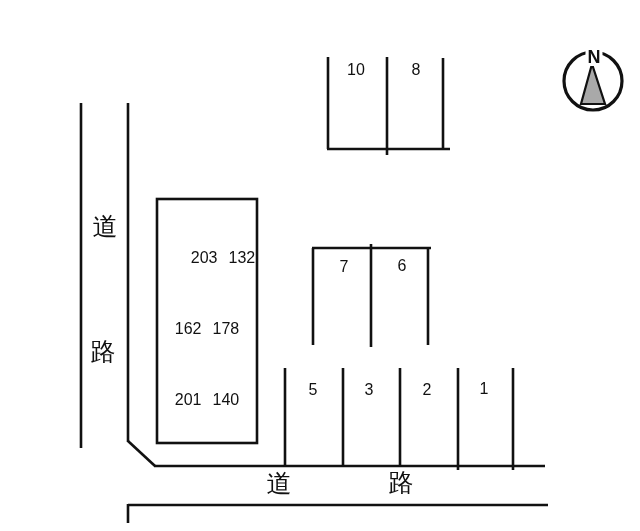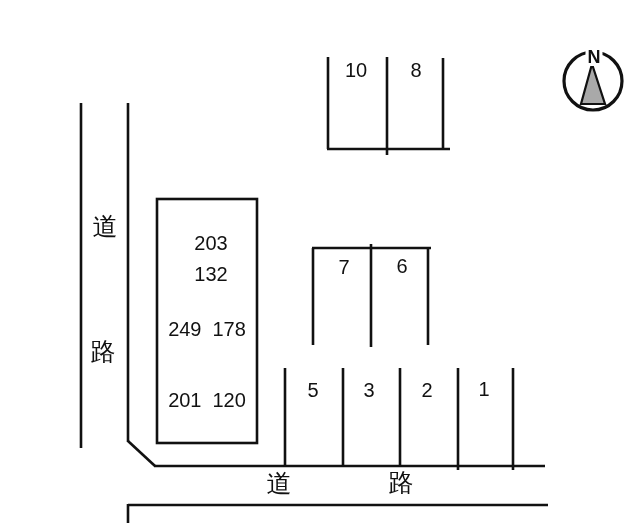--- a/index.html
+++ b/index.html
@@ -32,21 +32,21 @@
   }
   .lines polygon.needle {
     fill: #a9a9a9;
     stroke-width: 2.2;
     stroke-linejoin: miter;
   }
   .lbl {
     position: absolute;
     transform: translate(-50%, -50%);
     white-space: nowrap;
-    font-size: 20px;
+    font-size: 16px;
     line-height: 1;
     color: #111111;
   }
   .kanji {
     font-size: 25px;
     font-weight: 500;
   }
   .room-row {
     display: flex;
     gap: 11px;
@@ -96,31 +96,31 @@
   </svg>
 
   <div class="lbl north-n" style="left:594px; top:57px;">N</div>
 
   <div class="lbl kanji" style="left:105px; top:226px;">道</div>
   <div class="lbl kanji" style="left:103px; top:351px;">路</div>
 
   <div class="lbl kanji" style="left:279px; top:483px;">道</div>
   <div class="lbl kanji" style="left:401px; top:482px;">路</div>
 
-  <div class="lbl room-row" style="left:211px; top:258px;flex-direction:column;">
+  <div class="lbl room-row" style="left:223px; top:258px;">
     <span>203</span>
     <span>132</span>
   </div>
   <div class="lbl room-row" style="left:207px; top:329px;">
-    <span>249</span>
+    <span>162</span>
     <span>178</span>
   </div>
   <div class="lbl room-row" style="left:207px; top:400px;align-items:center;">
     <span>201</span>
-    <span>120</span>
+    <span>140</span>
   </div>
 
   <div class="lbl" style="left:356px; top:70px;">10</div>
   <div class="lbl" style="left:416px; top:70px;">8</div>
 
   <div class="lbl" style="left:344px; top:267px;">7</div>
   <div class="lbl" style="left:402px; top:266px;">6</div>
 
   <div class="lbl" style="left:313px; top:390px;">5</div>
   <div class="lbl" style="left:369px; top:390px;">3</div>

